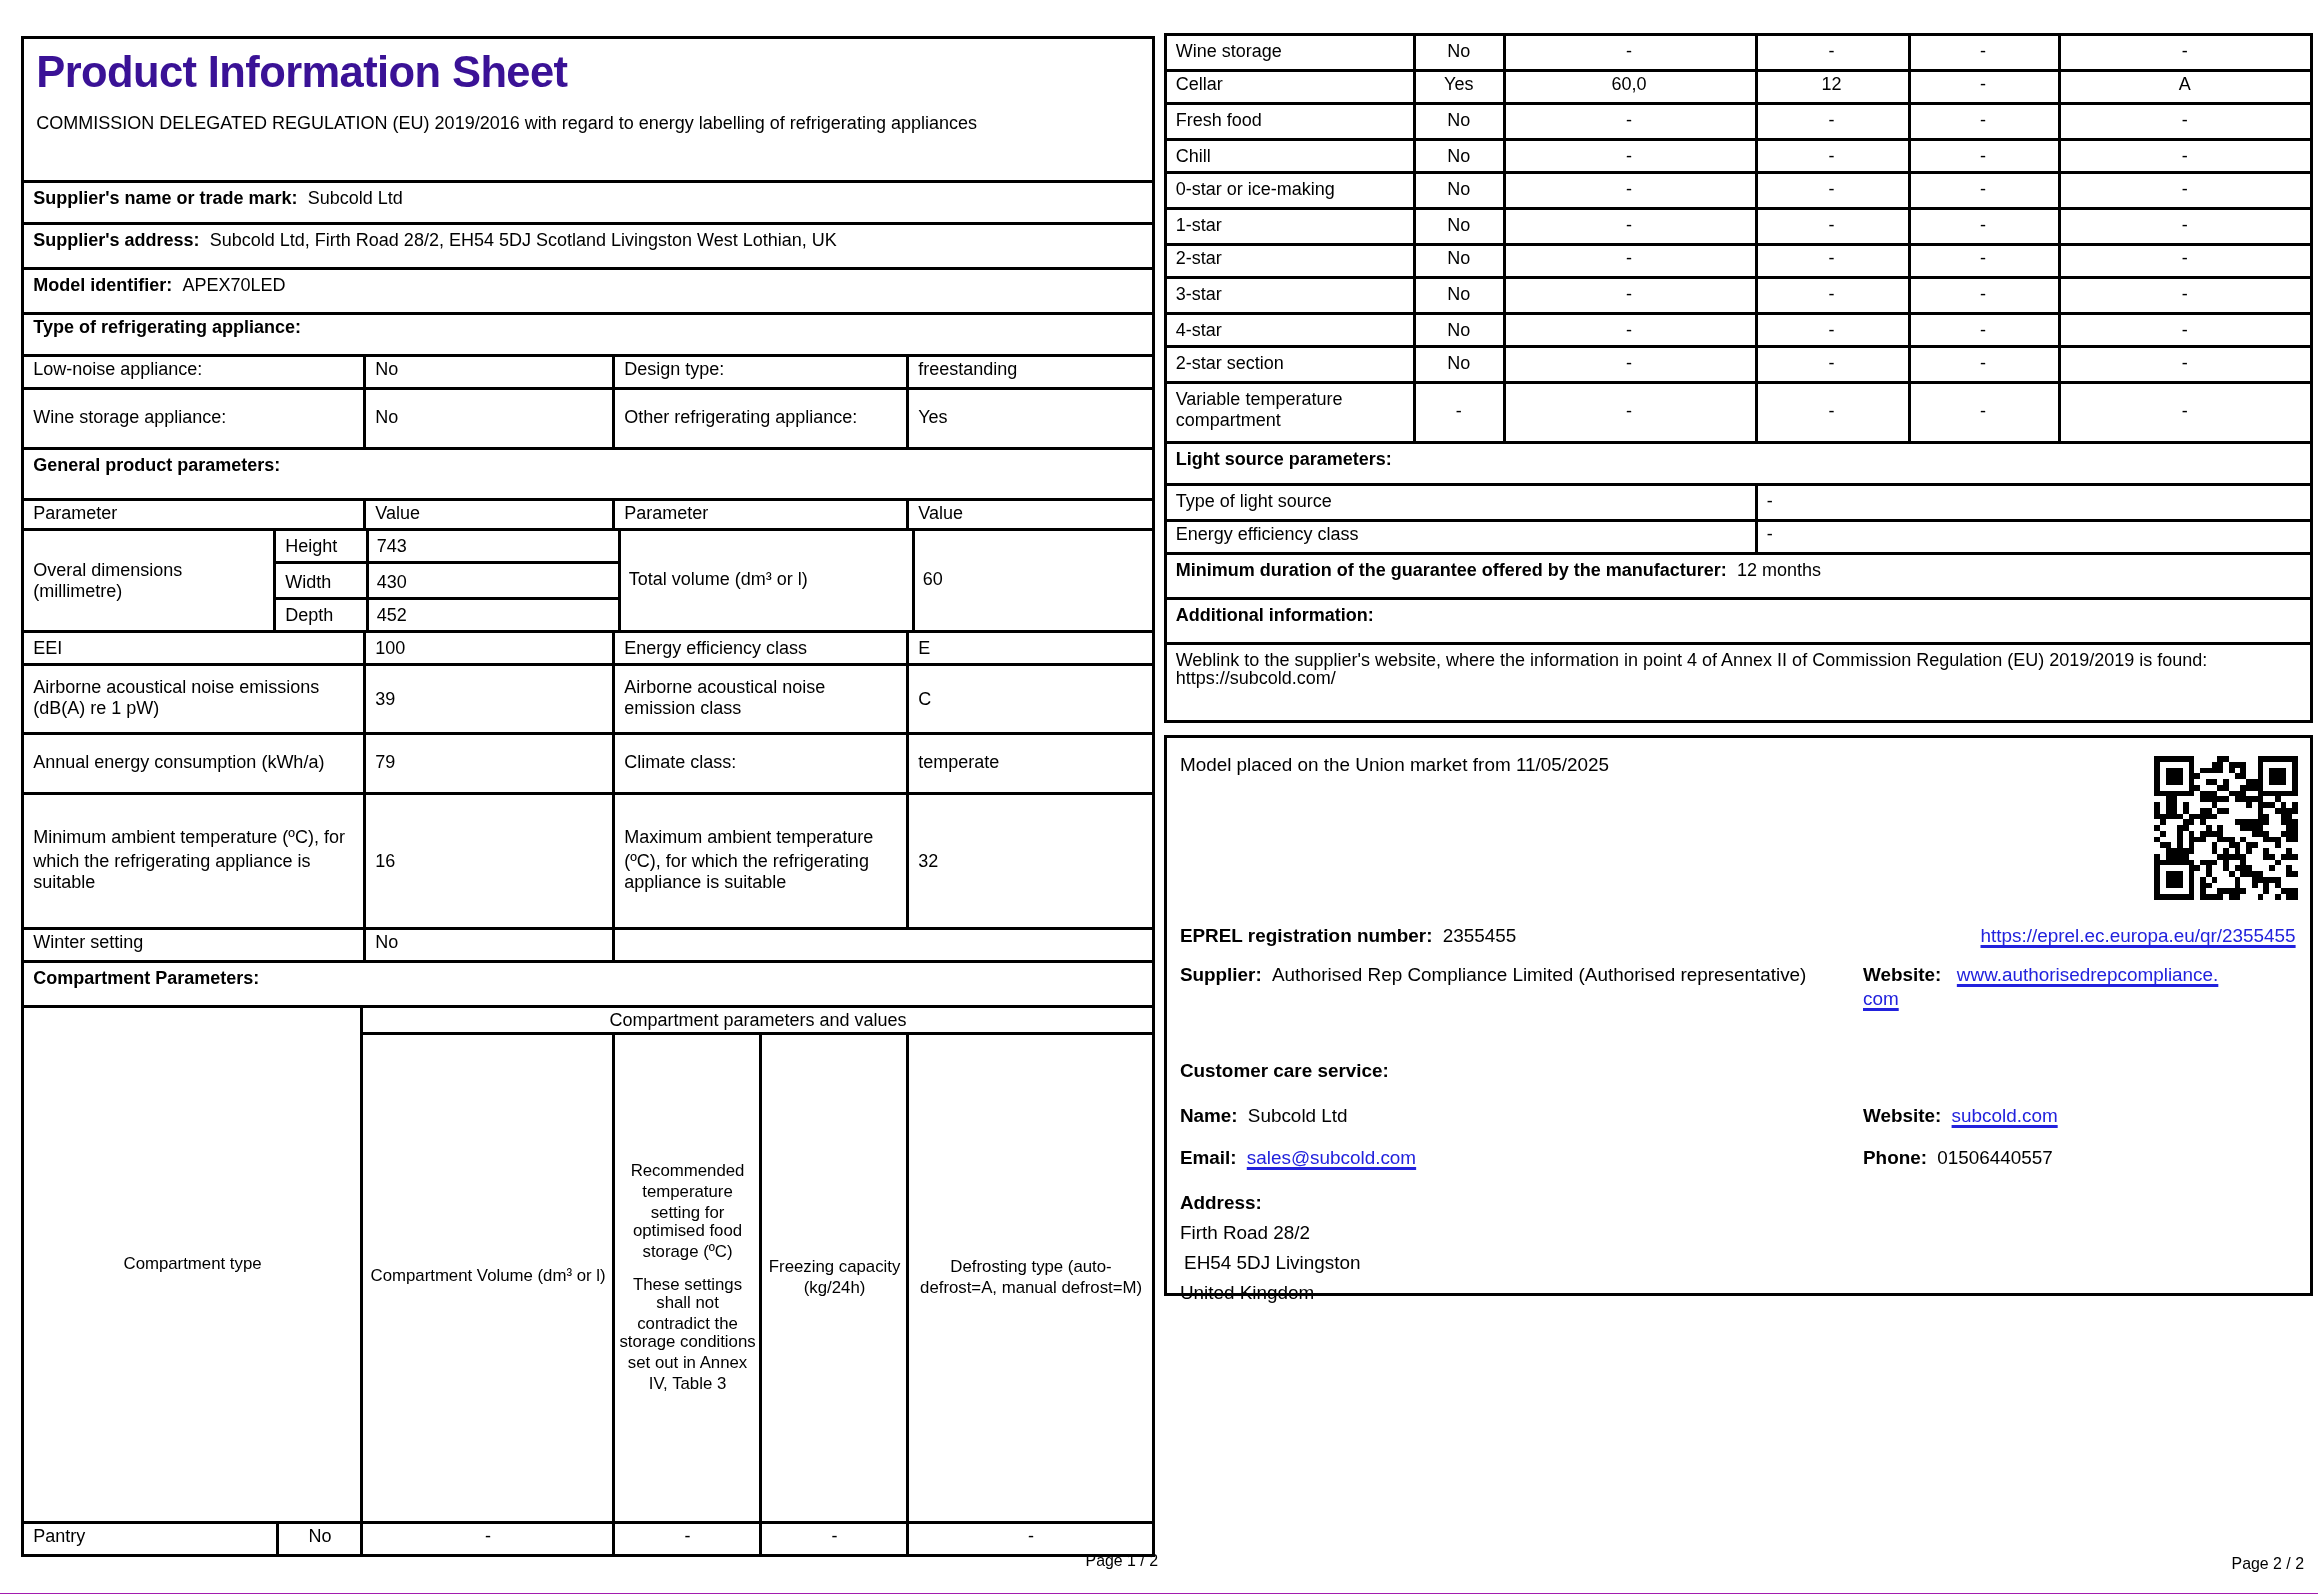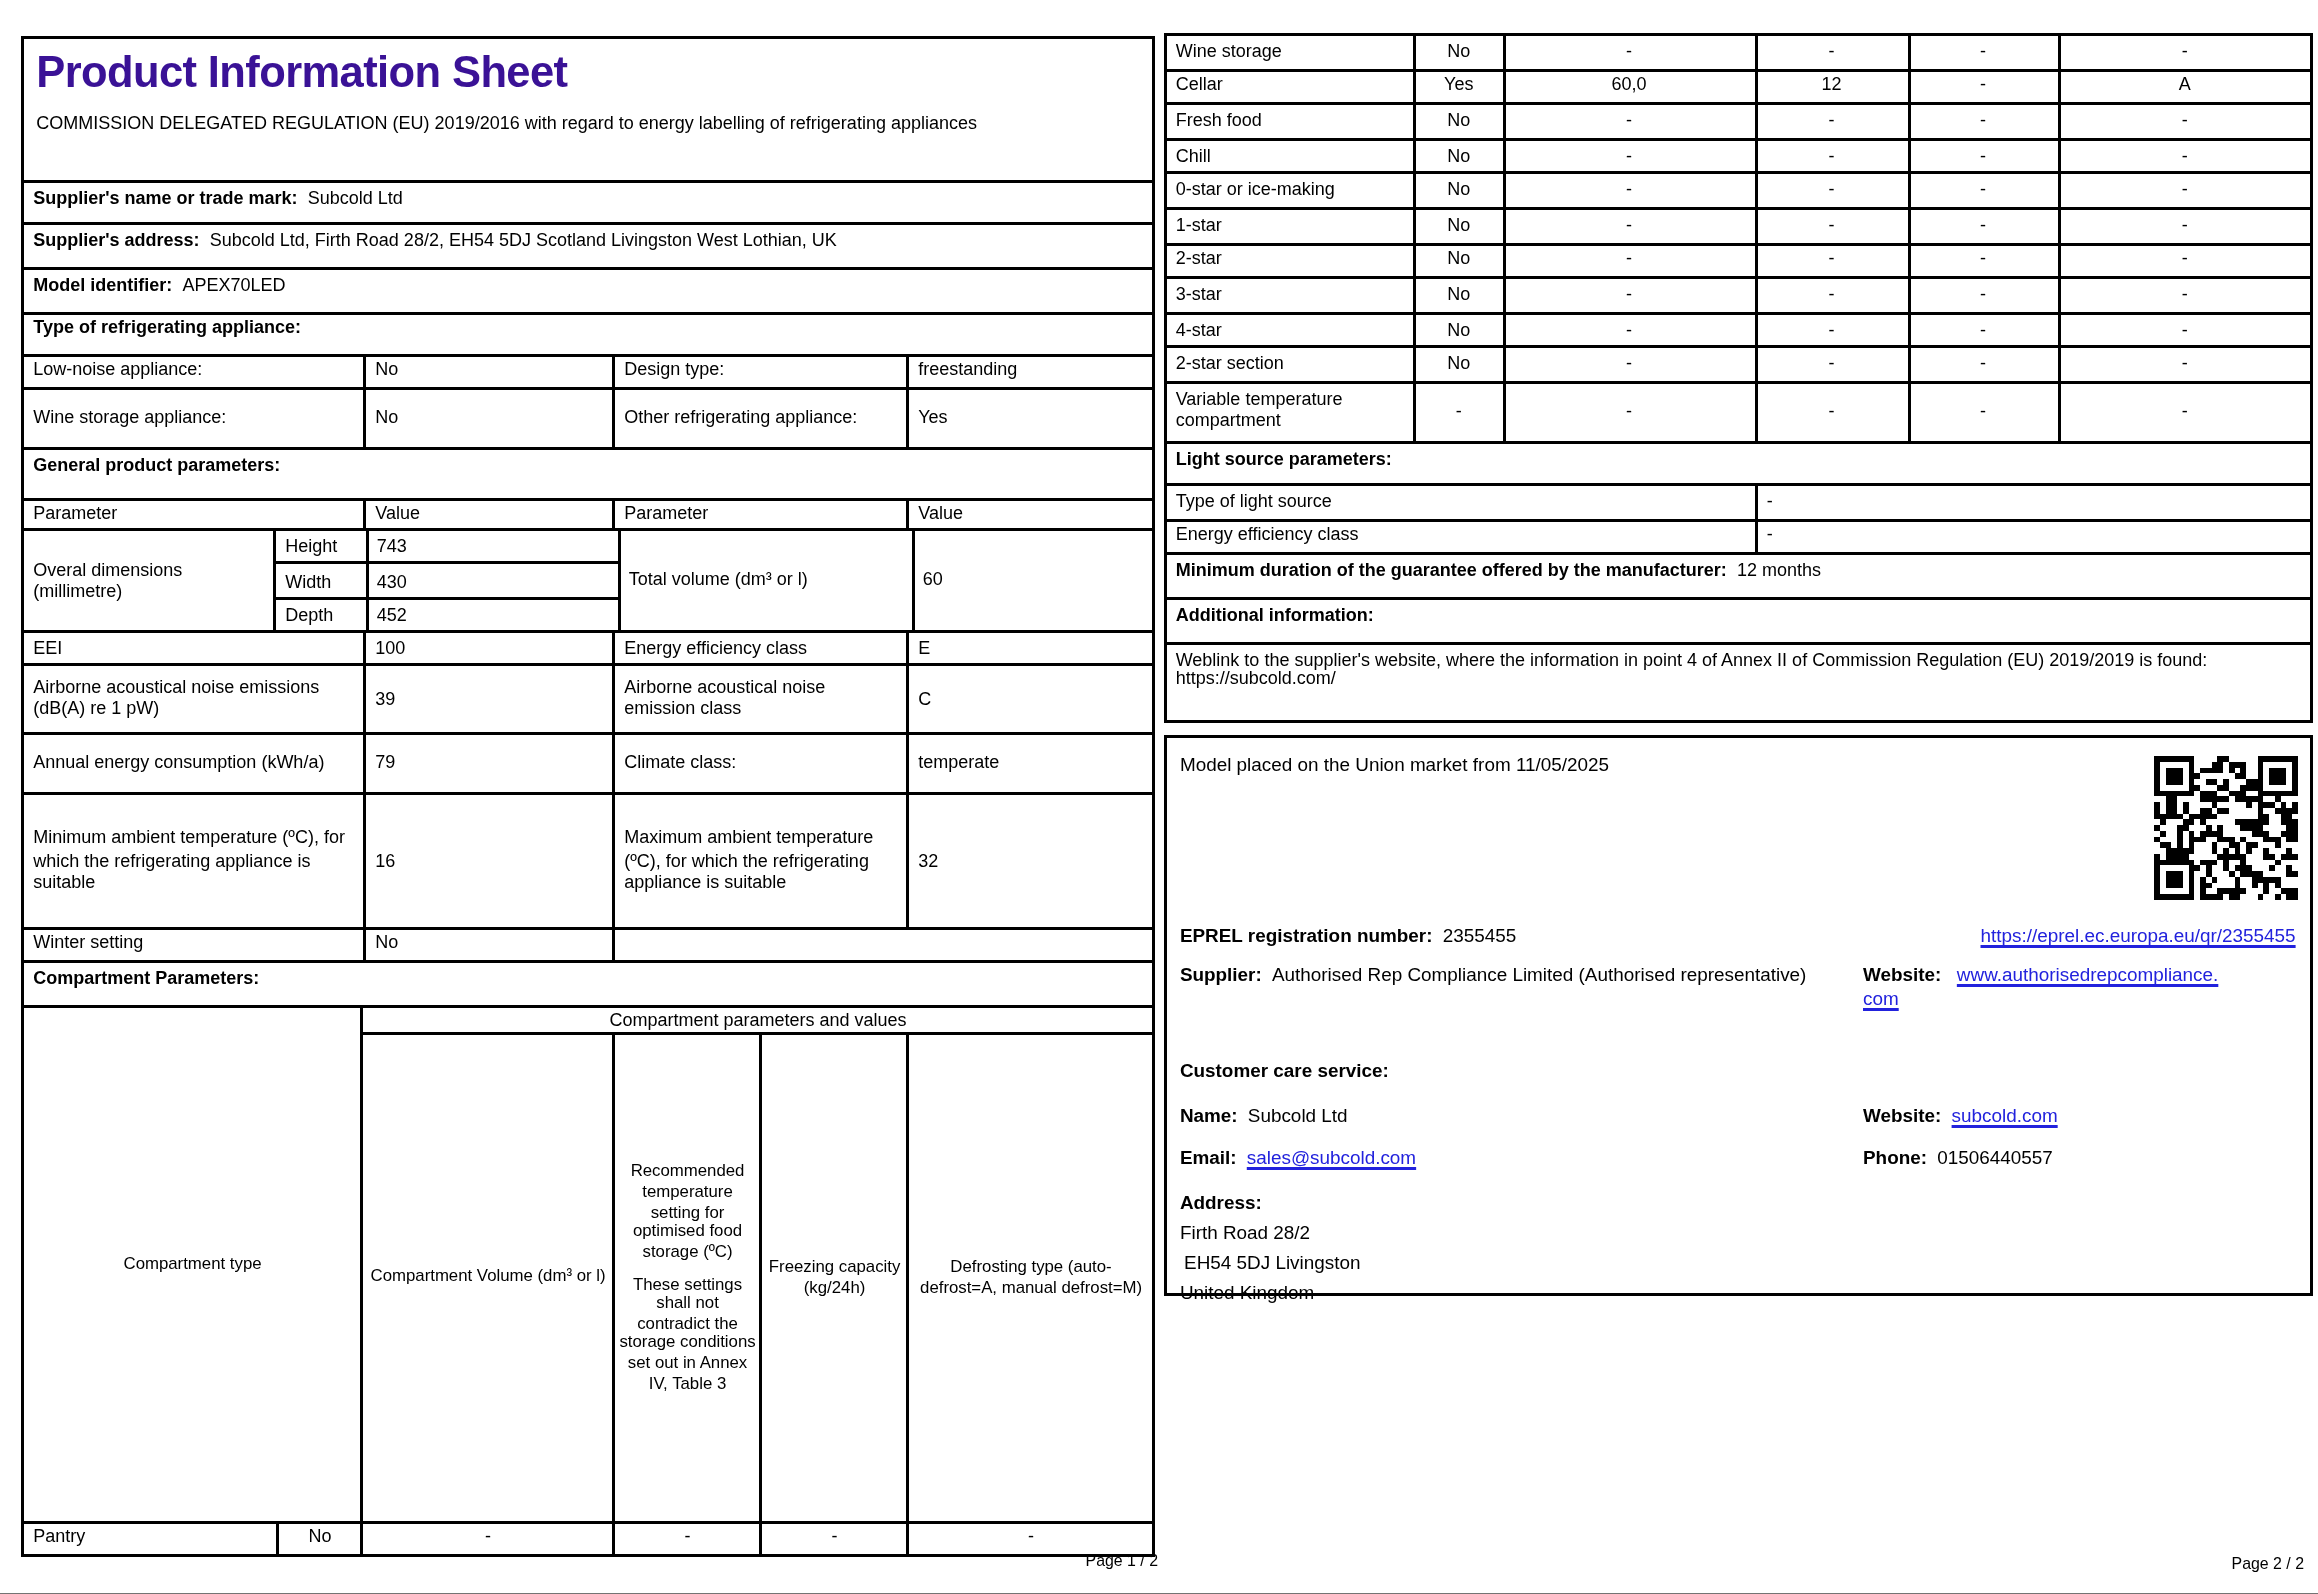--- a/index.html
+++ b/index.html
@@ -1,16 +1,16 @@
 <!DOCTYPE html>
 <html style="font-size:7.7px"><head>
 <meta charset="utf-8">
 <style>
   html,body{margin:0;padding:0;background:#ffffff;}
-  #viewport{width:2319px;height:1594px;overflow:hidden;background:#737373;position:relative;}
+  #viewport{width:2319px;height:1594px;overflow:hidden;background:#a21caf;position:relative;}
   #stage{width:773px;height:531px;transform:scale(3);transform-origin:0 0;position:relative;
          font-family:"Liberation Sans", sans-serif;color:#000;background:#fff;}
 
   
   .page{position:absolute;box-sizing:border-box;border:0.7px solid #000;background:#fff;}
   .row{box-sizing:border-box;border-bottom:0.7px solid #000;position:relative;}
   .row:last-child{border-bottom:none;}
   .cols{display:flex;align-items:stretch;}
   .cell{box-sizing:border-box;border-right:0.5px solid #000;display:flex;align-items:center;
         padding:1px 2.9px;font-size:6px;line-height:1.18;}

